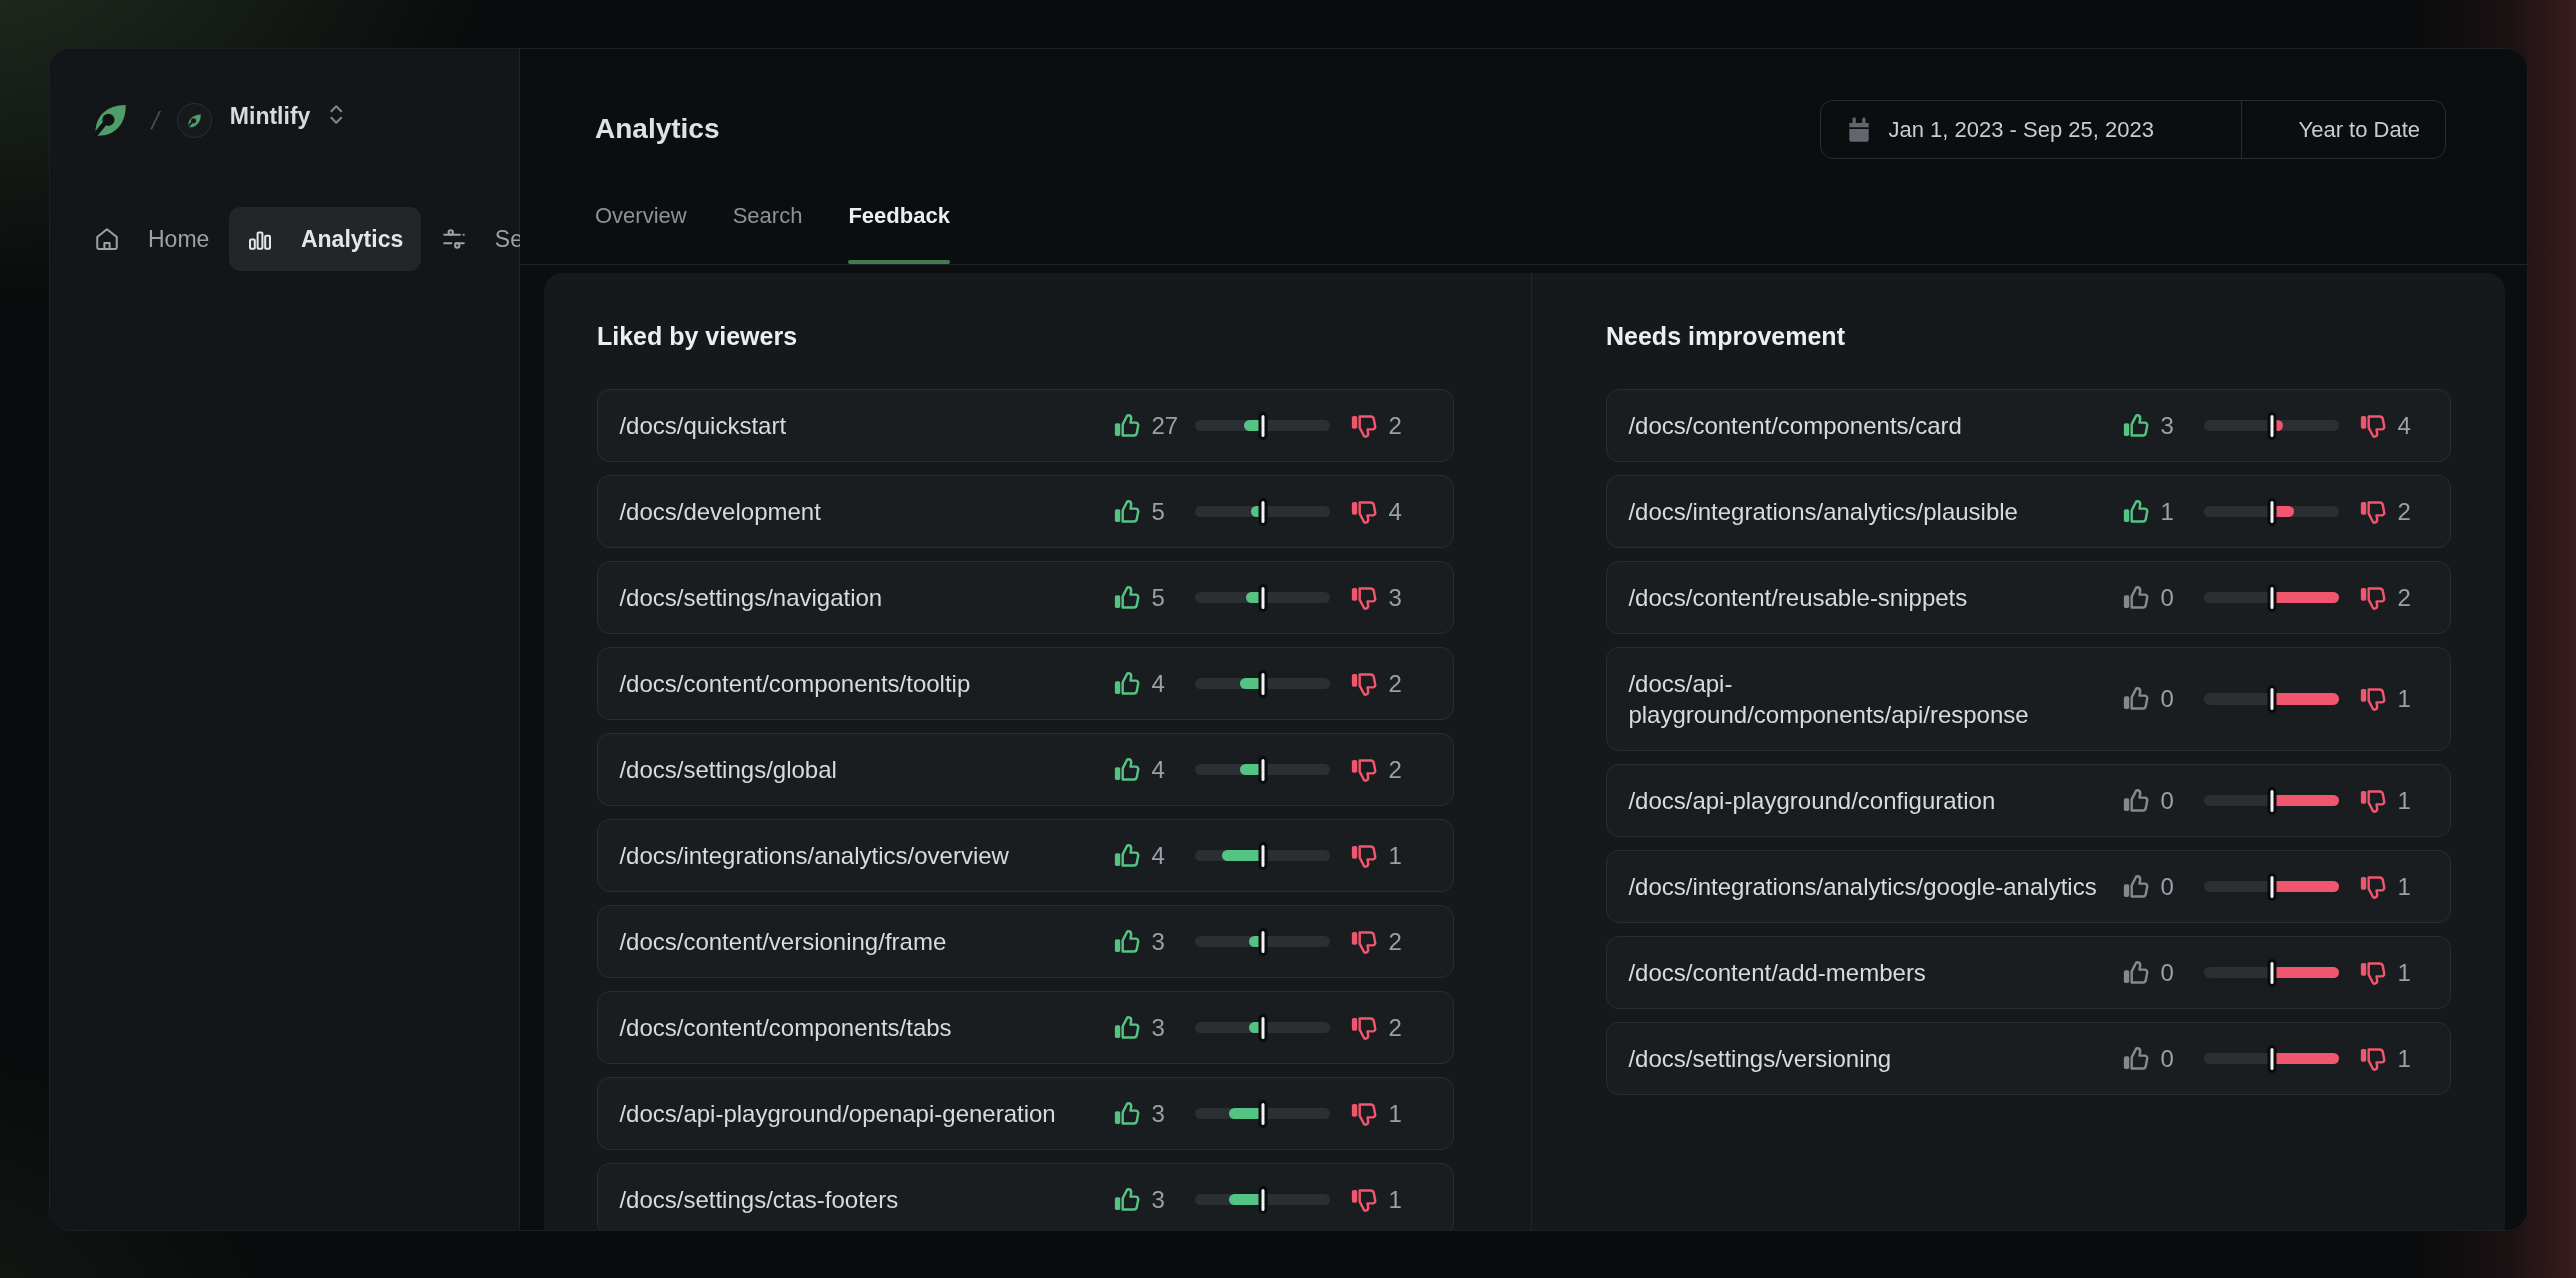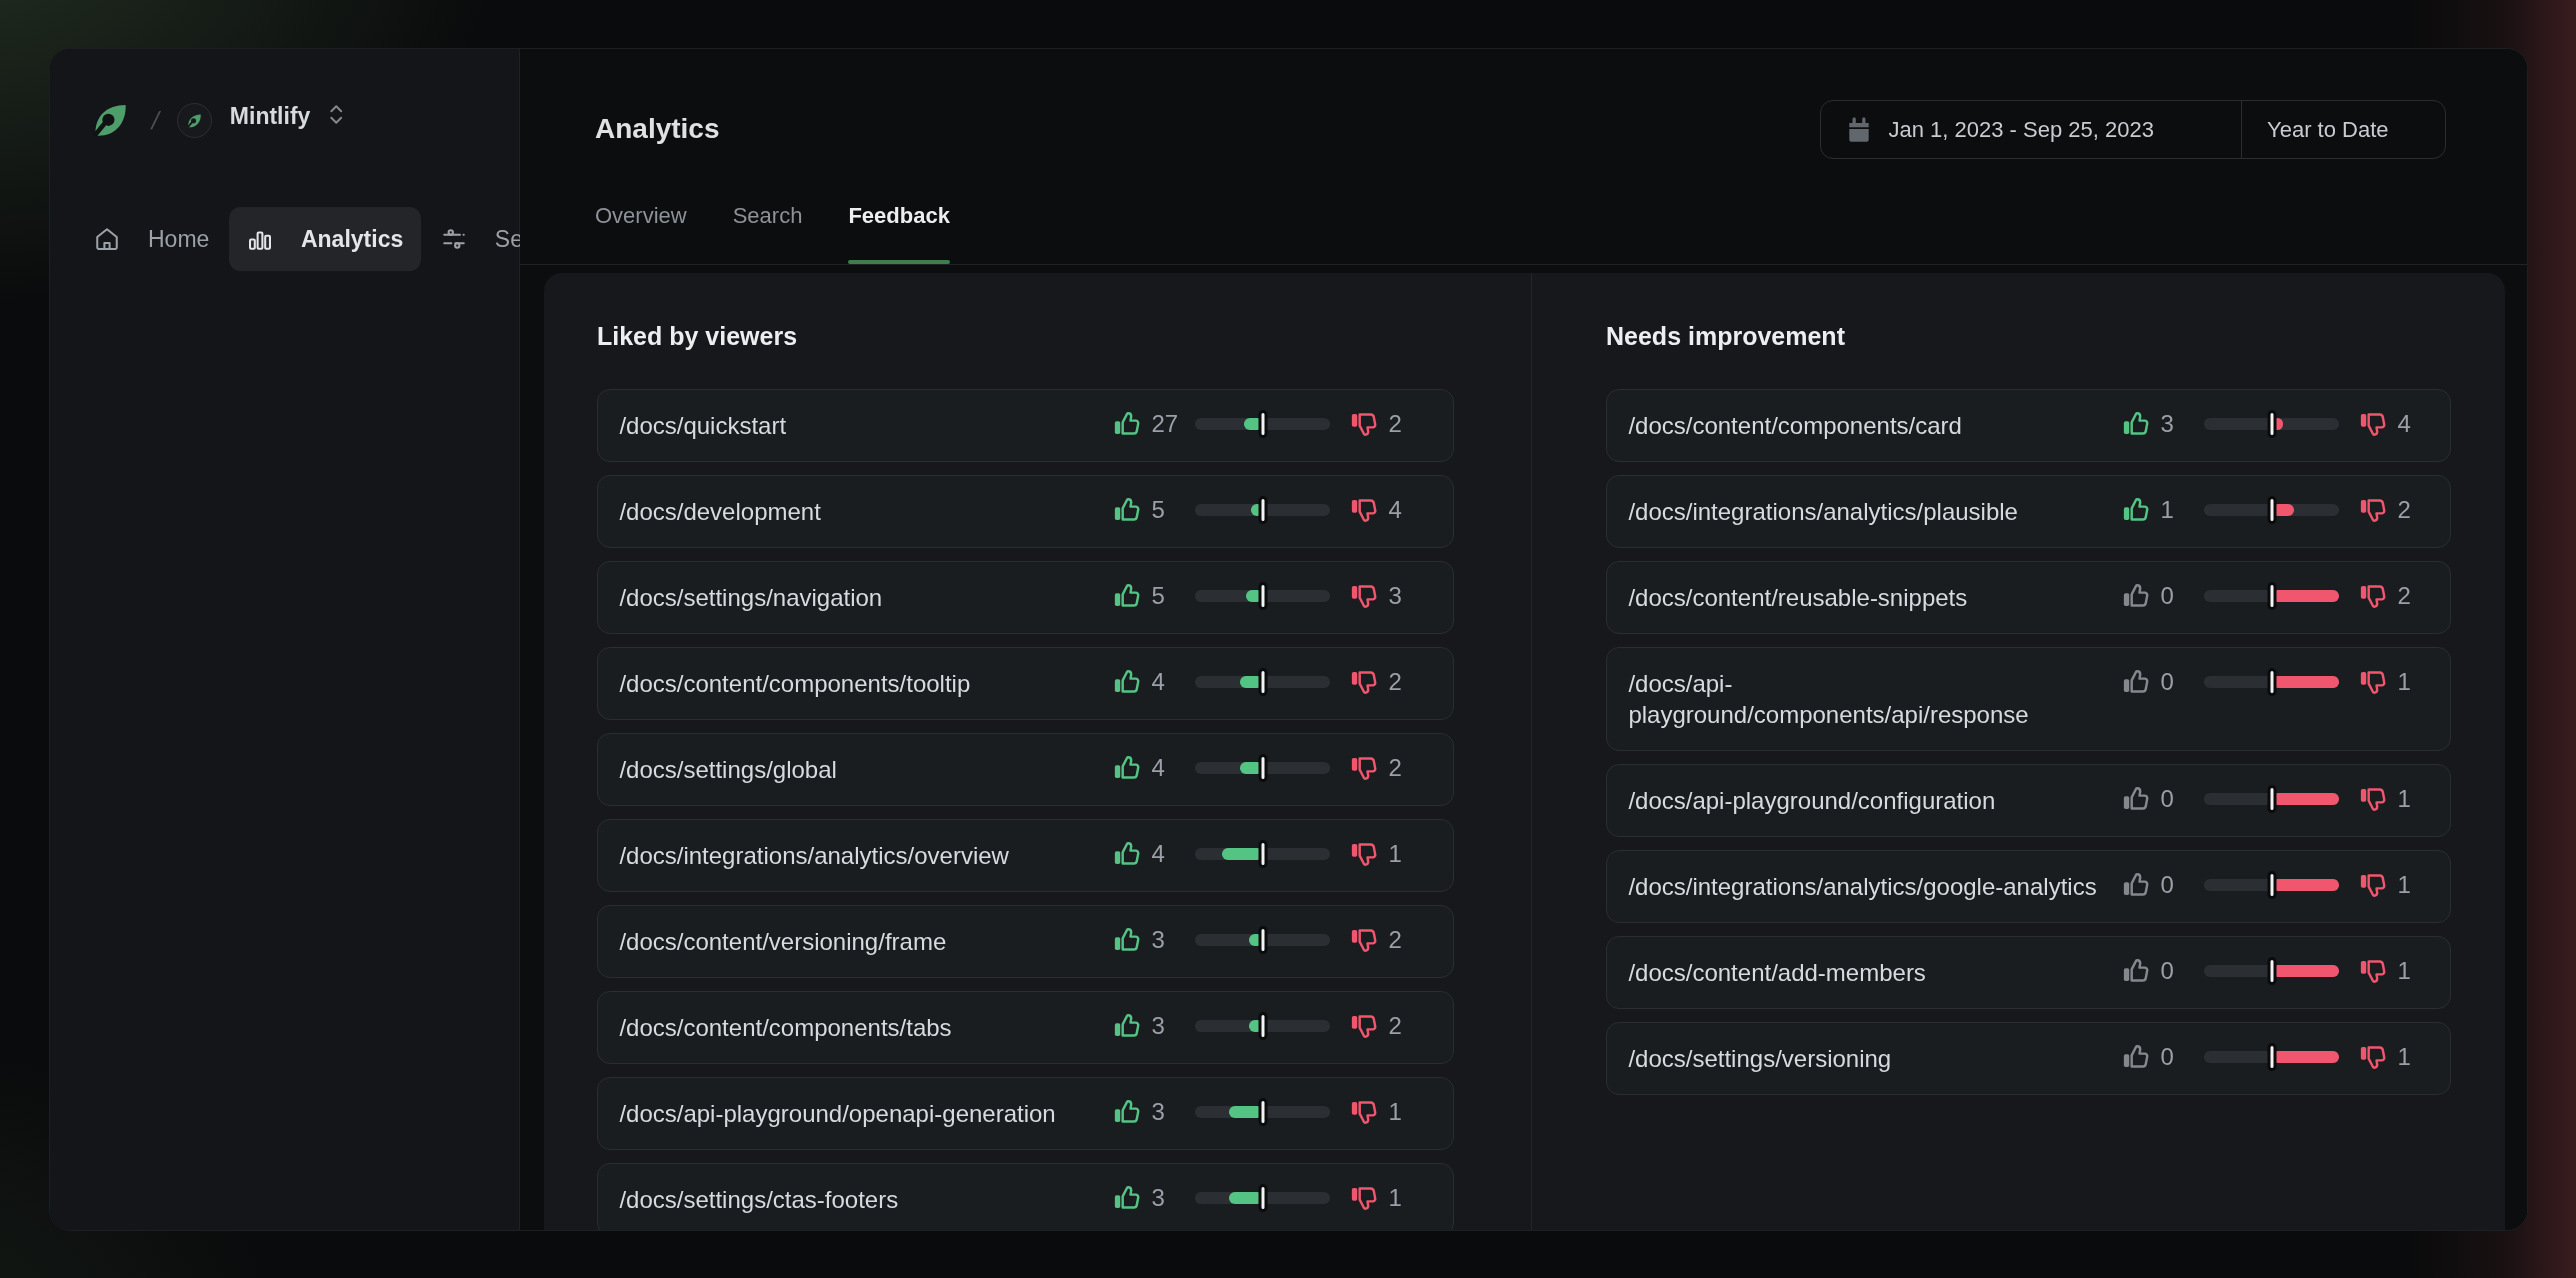--- a/index.html
+++ b/index.html
@@ -49,34 +49,34 @@
   .page-title{position:absolute;left:75px;top:64px;font-size:28px;font-weight:700;color:#dfe2e5}
   .tabs{position:absolute;left:75px;bottom:0;display:flex;gap:46px}
   .tab{position:relative;font-size:22px;color:var(--text-faint);padding-bottom:35px;cursor:pointer}
   .tab.active{color:#eceef0;font-weight:600}
   .tab.active::after{content:"";position:absolute;left:0;right:0;bottom:0;height:4.1px;border-radius:2.5px;
     background:var(--underline)}
   .date-ctl{position:absolute;top:51px;right:81px;height:59px;display:flex;align-items:stretch;
     border:0.8px solid #2b2d30;border-radius:13px;overflow:hidden}
   .date-seg{display:flex;align-items:center;padding:0 25px;cursor:pointer}
   .date-seg.range{width:420px;gap:16.5px}
-  .date-seg.preset{width:204px;justify-content:flex-start;border-left:0.8px solid #2b2d30}
+  .date-seg.preset{width:204px;justify-content:flex-end;border-left:0.8px solid #2b2d30}
   .date-label{font-size:22px;color:#c8ccd1;white-space:nowrap}
 
   
   .panel{position:absolute;left:24px;right:22px;top:224px;bottom:0;background:var(--bg-panel);
     border-top-left-radius:18px;border-top-right-radius:18px;display:flex}
   .col{padding-top:49px;display:flex;flex-direction:column}
   .col.left{width:988px;flex:0 0 988px;border-right:0.8px solid #222529;padding-left:53px;padding-right:77px}
   .col.right{flex:1;padding-left:74px;padding-right:54px}
   .col-title{font-size:25px;font-weight:600;color:#eceef0;margin-bottom:38px}
   .rows{display:flex;flex-direction:column;gap:13px}
 
   .row-card{border:0.8px solid var(--border-card);background:var(--bg-card);border-radius:13px;
-    padding:20px 21.4px;display:flex;align-items:flex-start;min-height:71px}
+    padding:20px 21.4px;display:flex;align-items:center;min-height:71px}
   .row-path{flex:1;font-size:24px;line-height:31px;color:#d7dade;max-width:494px;padding-right:16.5px}
   .metrics{display:flex;align-items:center;flex-shrink:0}
   .thumb{width:28px;height:28px;color:var(--green)}
   .thumb.zero{color:var(--gray-icon)}
   .thumb.down{color:var(--red);transform:scaleY(-1)}
   .count{font-size:24px;color:var(--text-dim)}
   .count.like{width:44px;margin-left:10px}
   .count.dislike{margin-left:10px;min-width:25px}
   .ratio-track{position:relative;width:135px;height:11.5px;border-radius:5.8px;background:var(--track);
     margin-right:20px;flex-shrink:0}

